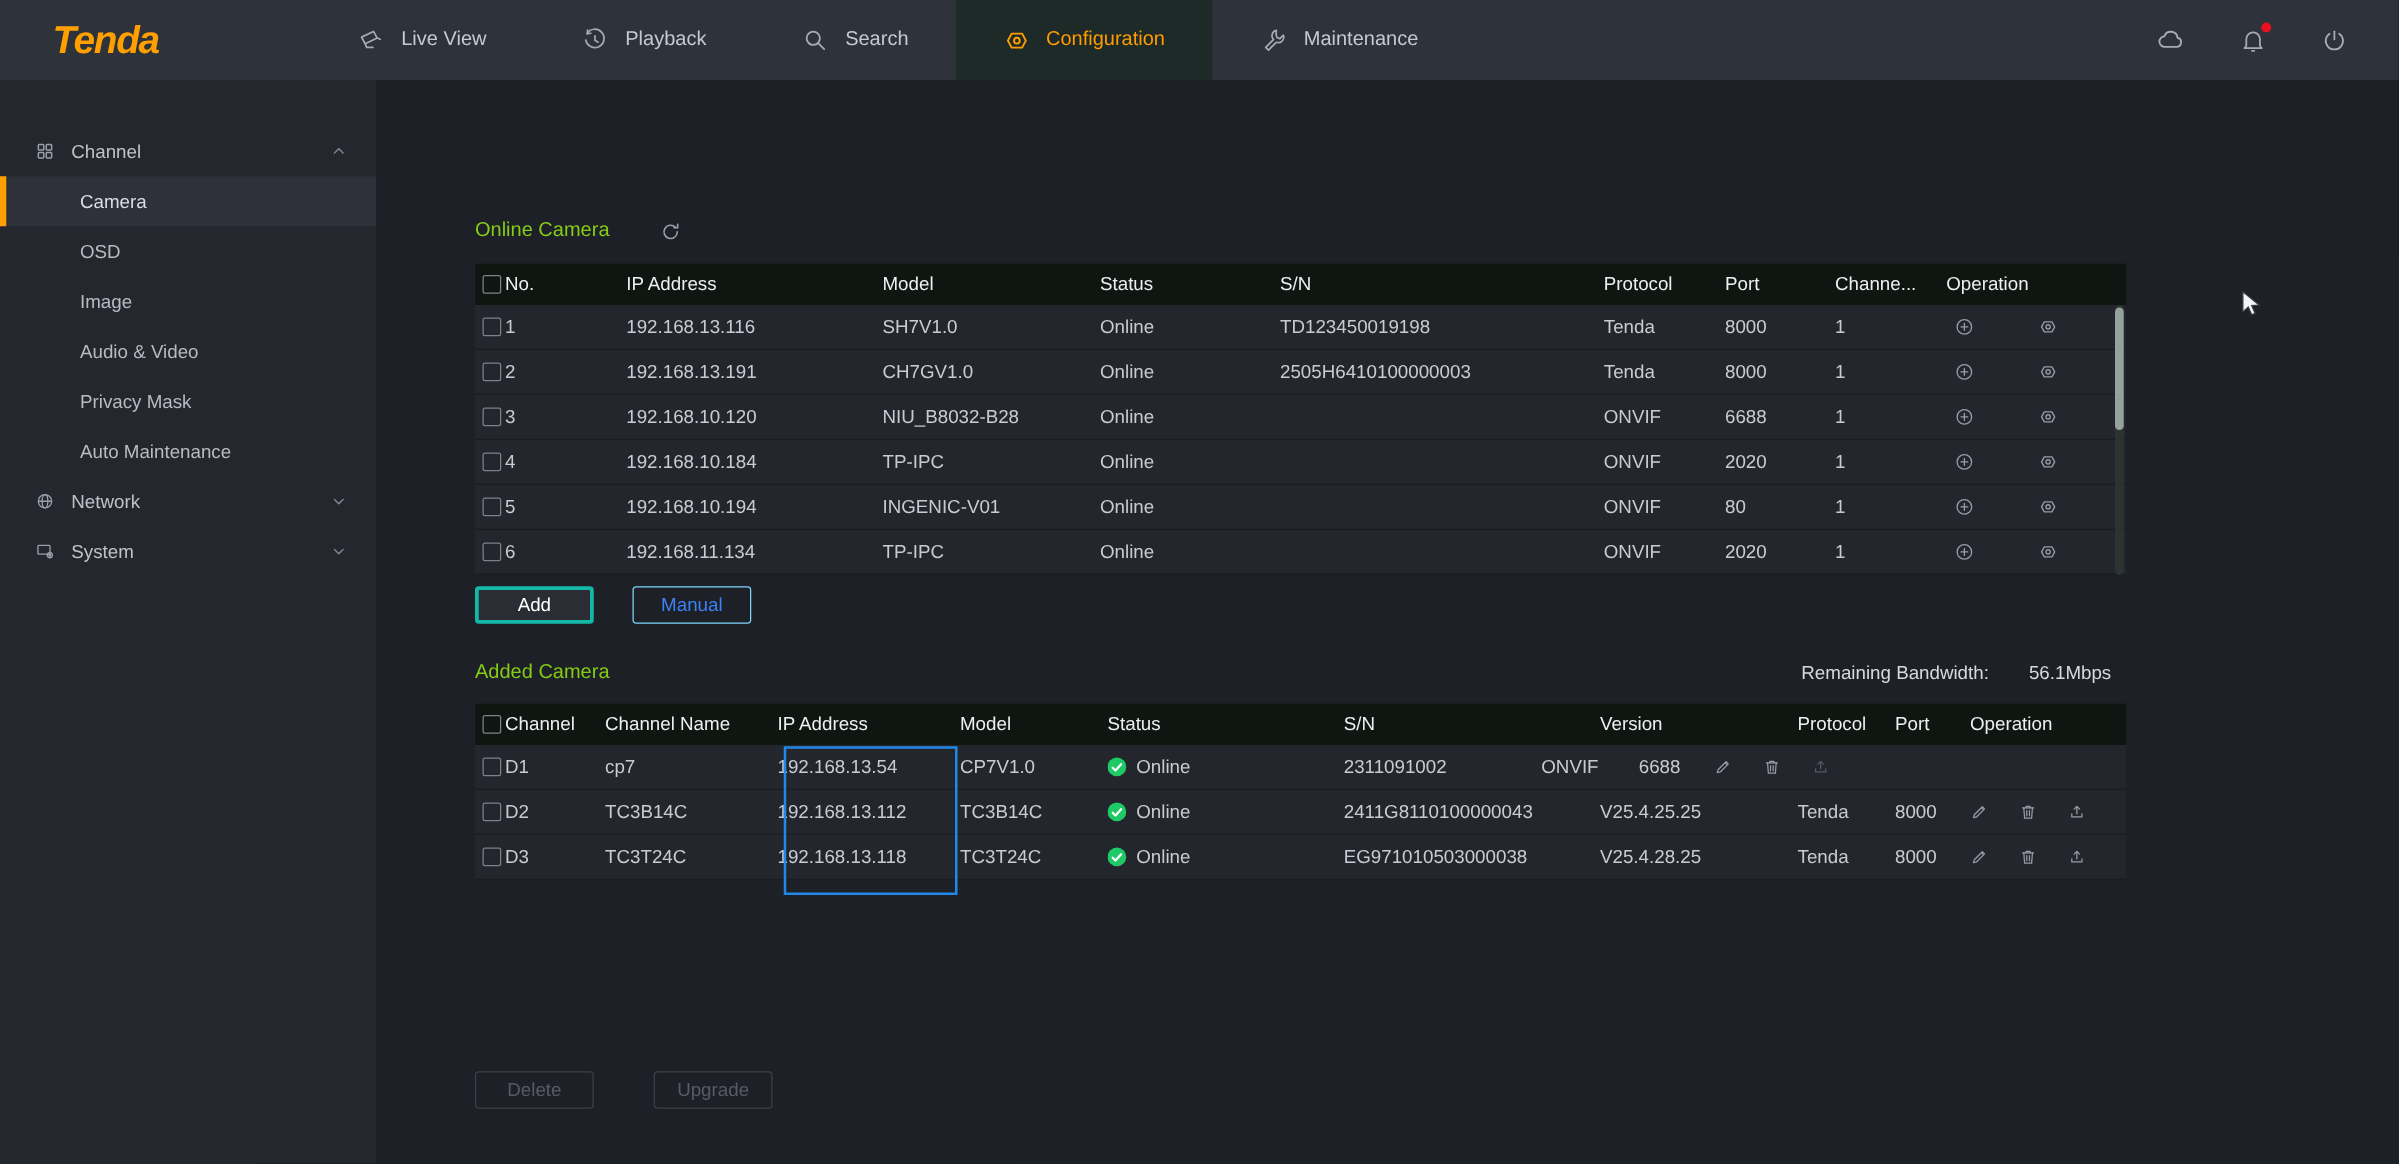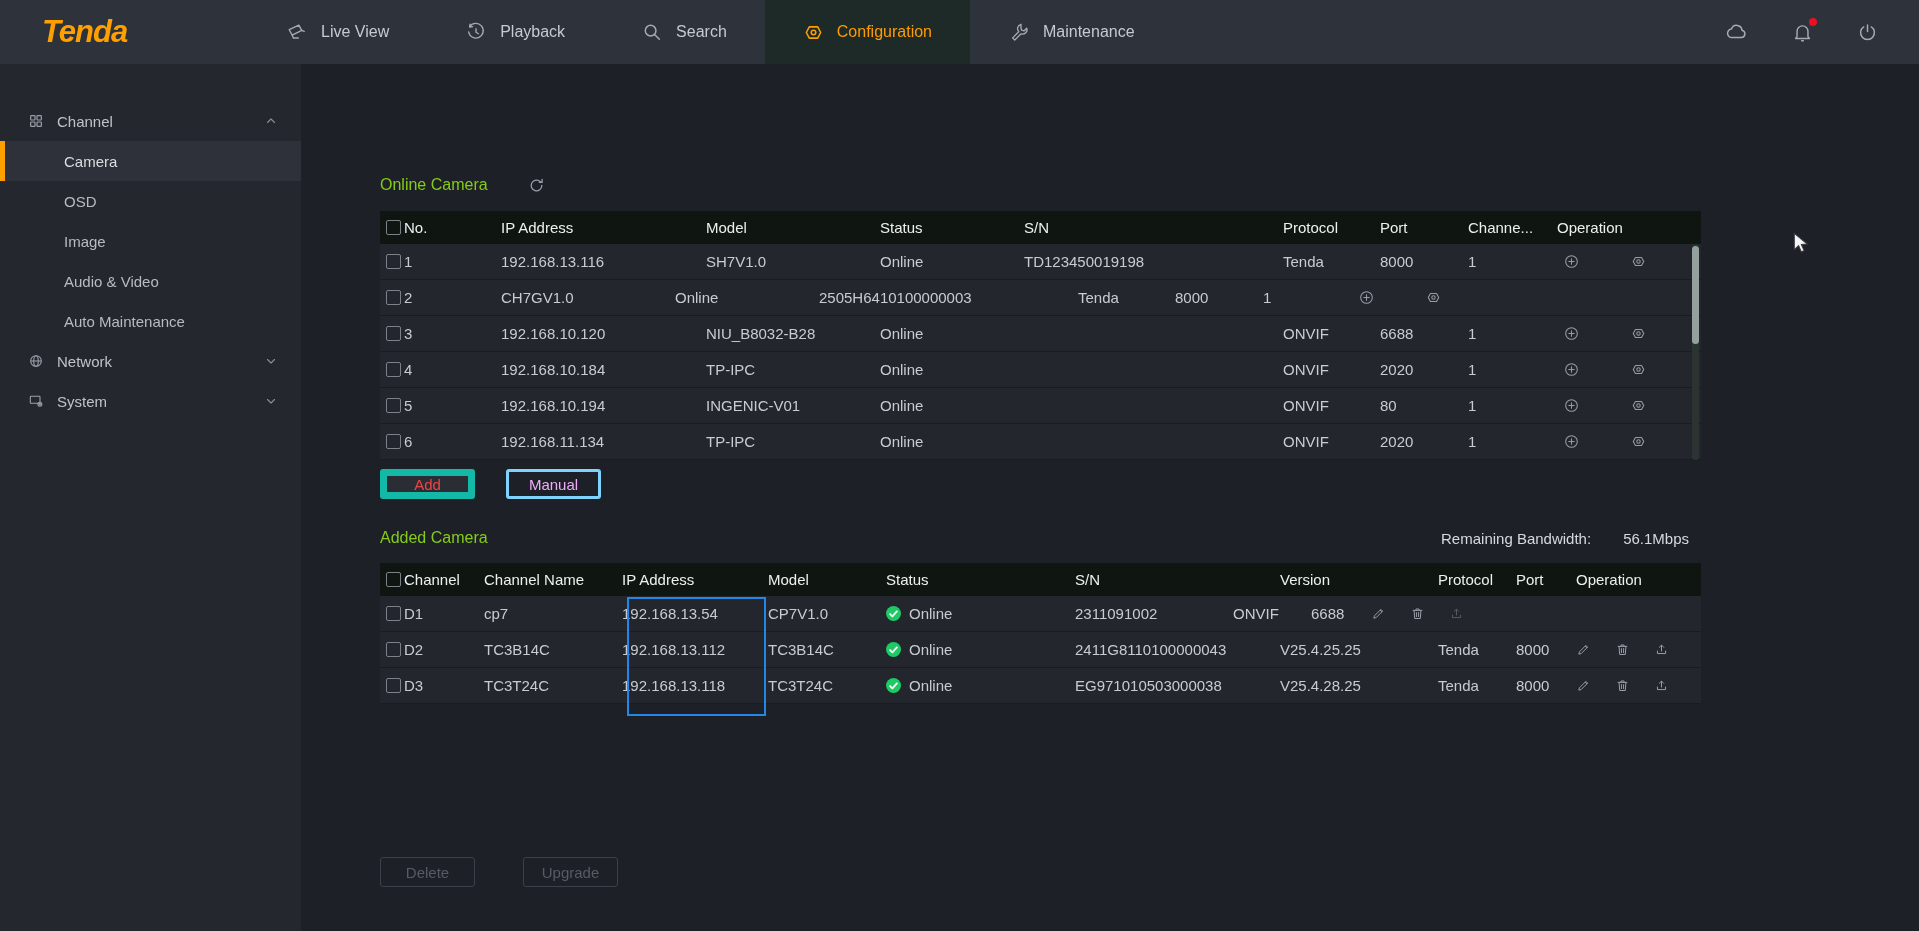--- a/index.html
+++ b/index.html
@@ -53,22 +53,22 @@
   .ac-ops .opicon{margin-right:24px}
   .opicon.dim{color:#565a62}
   .gcheck{width:15px;height:15px;border-radius:50%;background:#1fc965;display:flex;align-items:center;justify-content:center;margin-right:8px;flex:0 0 auto}
 
   .vscroll{position:absolute;right:2px;top:33px;width:7px;height:216px;background:#2b3432;border-radius:4px;cursor:pointer}
   .vthumb{position:absolute;top:2px;left:0;width:7px;height:98px;background:#94a19e;border-radius:4px;cursor:grab}
 
   .iphl{position:absolute;left:247px;top:34px;width:135px;height:115px;border:2px solid #2288e8;pointer-events:none;z-index:3}
 
   .btn{position:absolute;width:95px;height:30px;box-sizing:border-box;border-radius:3px;display:flex;align-items:center;justify-content:center;font-size:15px;cursor:pointer}
-  #add-btn{left:79px;top:405px;background:#2a2d34;border:7px solid #14b8a6;color:#ef4444}
-  #manual-btn{left:205px;top:405px;background:transparent;border:3px solid #7dd3fc;color:#f0abfc}
+  #add-btn{left:79px;top:405px;background:#2a2d34;border:3px solid #14b8a6;color:#ffffff}
+  #manual-btn{left:205px;top:405px;background:transparent;border:1px solid #7dd3fc;color:#3b82f6}
   #delete-btn{left:79px;top:793px;background:transparent;border:1px solid #3c4048;color:#575b64}
   #upgrade-btn{left:222px;top:793px;background:transparent;border:1px solid #3c4048;color:#575b64}
 
   .added-head{position:absolute;left:79px;top:465px;width:1321px;display:flex;align-items:center;justify-content:space-between}
   .bandwidth{display:flex;align-items:center;gap:32px;padding-right:12px;font-size:15px;color:#d6d9de}
 
   .cursor{position:absolute;left:1791px;top:232px;z-index:9;pointer-events:none}
 </style>
 </head>
 <body>
@@ -169,20 +169,23 @@
     <div class="mrow sub">
       <span>OSD</span>
     </div>
     <div class="mrow sub">
       <span>Image</span>
     </div>
     <div class="mrow sub">
       <span>Audio &amp; Video</span>
     </div>
     <div class="mrow sub">
+      <span>Privacy Mask</span>
+    </div>
+    <div class="mrow sub">
       <span>Auto Maintenance</span>
     </div>
     <div class="mrow">
       <span class="micon">
         <svg width="16" height="16" viewBox="0 0 24 24" fill="none" stroke="currentColor" stroke-width="1.6">
             <circle cx="12" cy="12" r="8"></circle>
             <ellipse cx="12" cy="12" rx="3.4" ry="8"></ellipse>
             <path d="M4 12h16"></path>
           </svg>
       </span>
@@ -264,20 +267,21 @@
                 <circle cx="12" cy="12" r="2.4"></circle>
               </svg>
             </span>
           </div>
         </div>
         <div class="trow">
           <div class="c oc-cb">
             <span class="box"></span>
           </div>
           <div class="c oc-no">2</div>
+          <div class="c oc-ip">192.168.13.191</div>
           <div class="c oc-model">CH7GV1.0</div>
           <div class="c oc-status">Online</div>
           <div class="c oc-sn">2505H6410100000003</div>
           <div class="c oc-proto">Tenda</div>
           <div class="c oc-port">8000</div>
           <div class="c oc-chn">1</div>
           <div class="c oc-ops ops">
             <span class="opicon">
               <svg width="17" height="17" viewBox="0 0 24 24" fill="none" stroke="currentColor" stroke-width="1.5" stroke-linecap="round">
                 <circle cx="12" cy="12" r="8.2"></circle>

